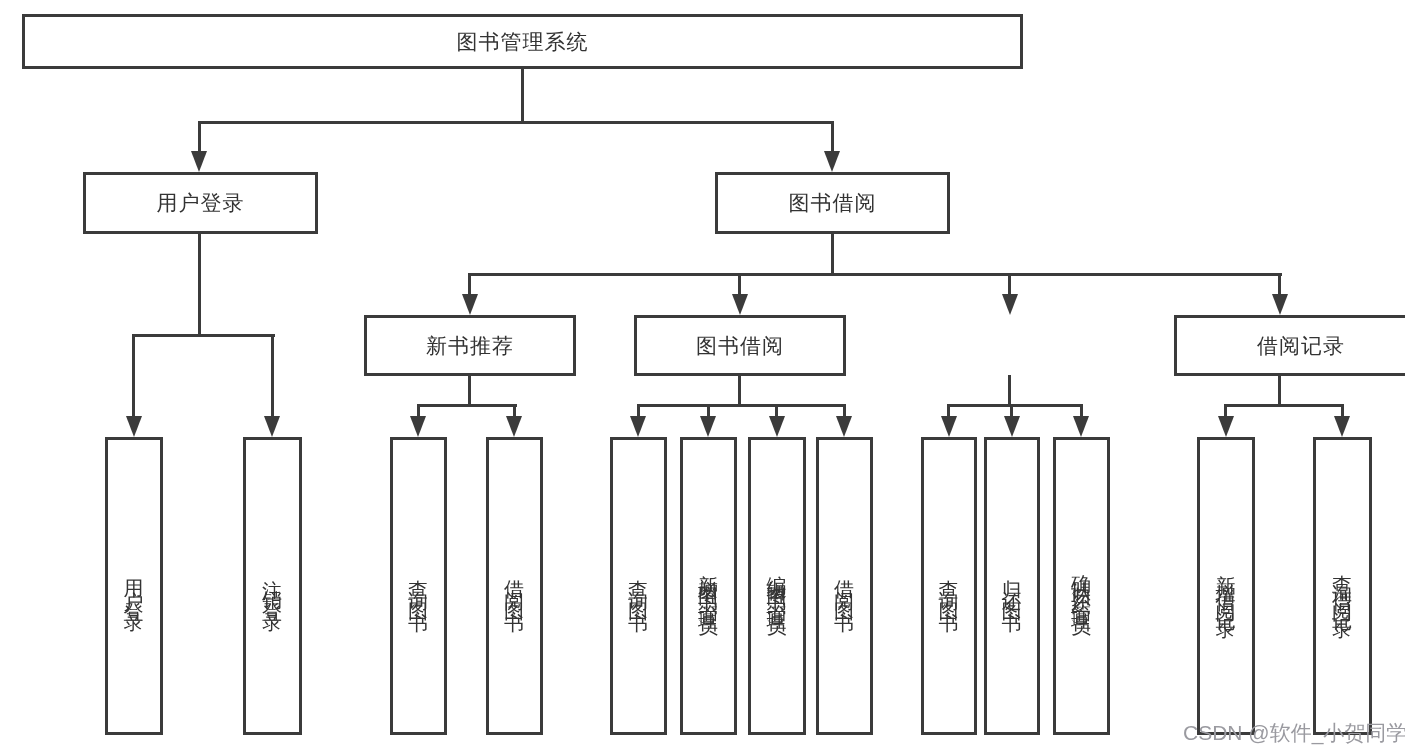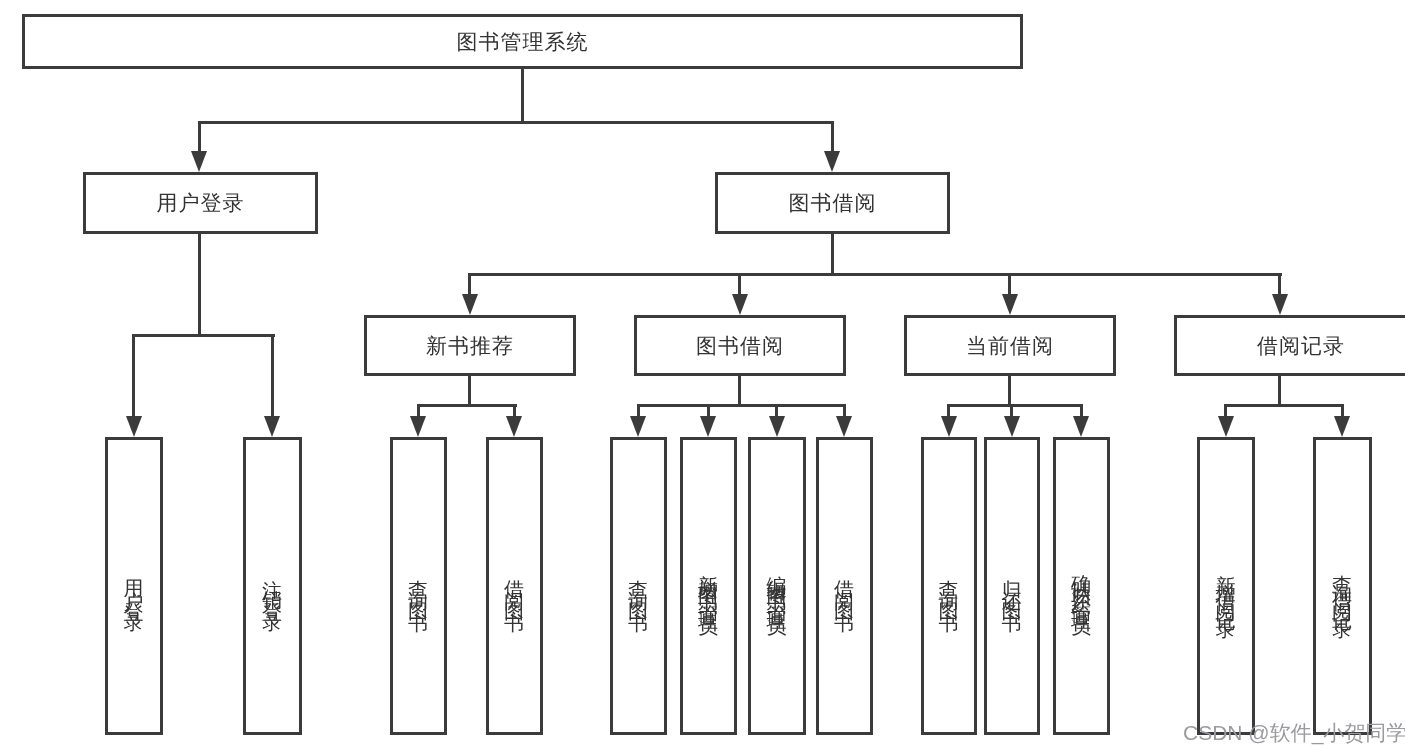--- a/index.html
+++ b/index.html
@@ -69,21 +69,20 @@
   <div class="arrow" style="left:462px;top:294px;"></div>
   <div class="vline" style="left:738px;top:273px;height:26px;"></div>
   <div class="arrow" style="left:732px;top:294px;"></div>
   <div class="vline" style="left:1008px;top:273px;height:26px;"></div>
   <div class="arrow" style="left:1002px;top:294px;"></div>
   <div class="vline" style="left:1278px;top:273px;height:26px;"></div>
   <div class="arrow" style="left:1272px;top:294px;"></div>
 
   <div class="box hbox" style="left:634px;top:315px;width:212px;height:61px;">图书借阅</div>
   <div class="box hbox" style="left:364px;top:315px;width:212px;height:61px;">新书推荐</div>
-  <div class="box hbox" style="left:904px;top:315px;width:212px;height:61px;">当前借阅</div>
   <div class="box hbox" style="left:1174px;top:315px;width:247px;height:61px;padding-left:7px;">借阅记录</div>
 
   <div class="vline" style="left:468px;top:375px;height:32px;"></div>
   <div class="hline" style="left:417px;top:404px;width:100px;"></div>
   <div class="vline" style="left:417px;top:404px;height:16px;"></div>
   <div class="arrow" style="left:410px;top:416px;"></div>
   <div class="vline" style="left:513px;top:404px;height:16px;"></div>
   <div class="arrow" style="left:506px;top:416px;"></div>
 
   <div class="vline" style="left:738px;top:375px;height:32px;"></div>

